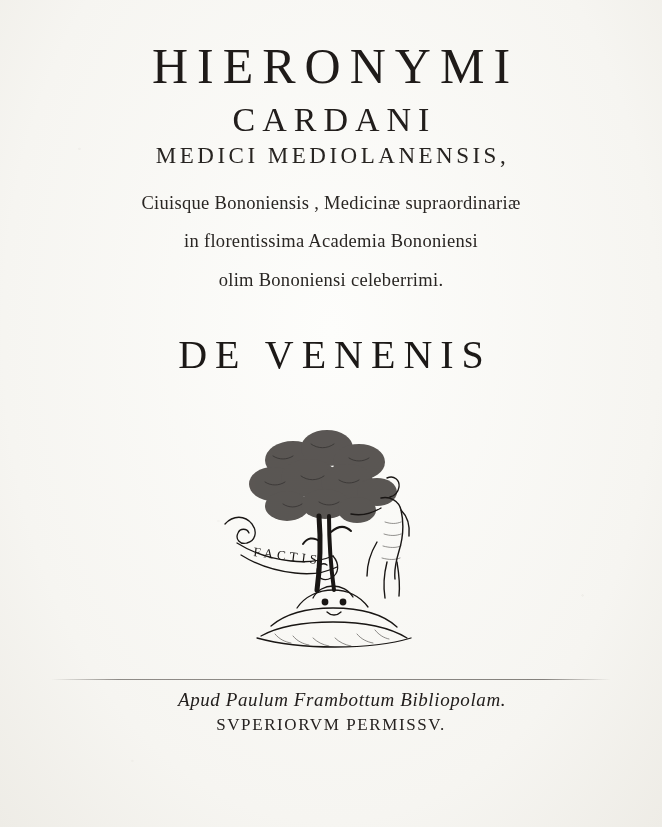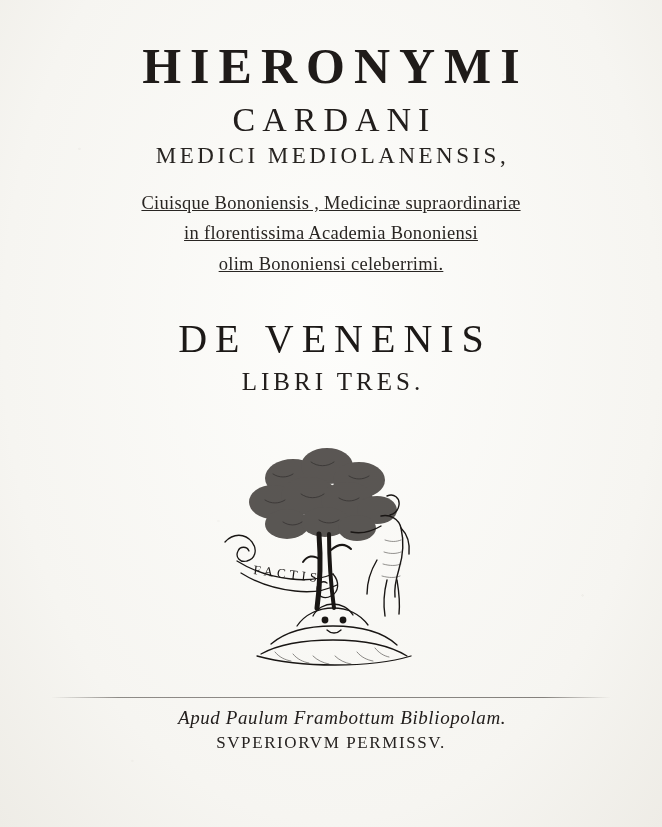--- a/index.html
+++ b/index.html
@@ -42,21 +42,21 @@
     padding-top: 36px;
   }
 
   .line { margin: 0; }
 
   .author-main {
     font-family: "Liberation Serif", serif;
     font-size: 50px;
     letter-spacing: 9px;
     line-height: 1.05;
-    font-weight: 700;
+    font-weight: 400;
     color: #231f1d;
     text-indent: 9px;
     padding-top: 4px;
   }
   .author-second {
     font-size: 34px;
     letter-spacing: 7px;
     line-height: 1.25;
     margin-top: 6px;
     color: #262220;
@@ -70,21 +70,21 @@
     color: #2b2724;
     text-indent: 3px;
   }
   .subtitle-block {
     margin-top: 20px;
     font-size: 18.5px;
     line-height: 1.38;
     letter-spacing: 0.3px;
     color: #2d2926;
   }
-  .subtitle-block .line { margin: 5px 0 2px 0; text-decoration: underline; }
+  .subtitle-block .line { margin: 13px 0 2px 0; }
 
   .title-main {
     font-size: 40px;
     letter-spacing: 8px;
     margin-top: 38px;
     color: #201d1b;
     text-indent: 8px;
   }
   .title-sub {
     font-size: 25px;
@@ -146,21 +146,20 @@
     <div class="line author-second">CARDANI</div>
     <div class="line author-third">MEDICI MEDIOLANENSIS,</div>
 
     <div class="subtitle-block">
       <div class="line">Ciuisque Bononiensis , Medicinæ supraordinariæ</div>
       <div class="line">in florentissima Academia Bononiensi</div>
       <div class="line">olim Bononiensi celeberrimi.</div>
     </div>
 
     <div class="line title-main">DE VENENIS</div>
-    <div class="line title-sub">LIBRI TRES.</div>
 
     <div class="device">
       <svg viewBox="0 0 260 255" xmlns="http://www.w3.org/2000/svg" aria-hidden="true">
         <g fill="none" stroke="#2a2624" stroke-width="1.1" stroke-linecap="round">
 
           <g fill="#3a3532" opacity="0.82" stroke="none">
             <ellipse cx="92" cy="48" rx="28" ry="19"></ellipse>
             <ellipse cx="126" cy="36" rx="26" ry="18"></ellipse>
             <ellipse cx="158" cy="50" rx="26" ry="18"></ellipse>
             <ellipse cx="72" cy="72" rx="24" ry="17"></ellipse>

